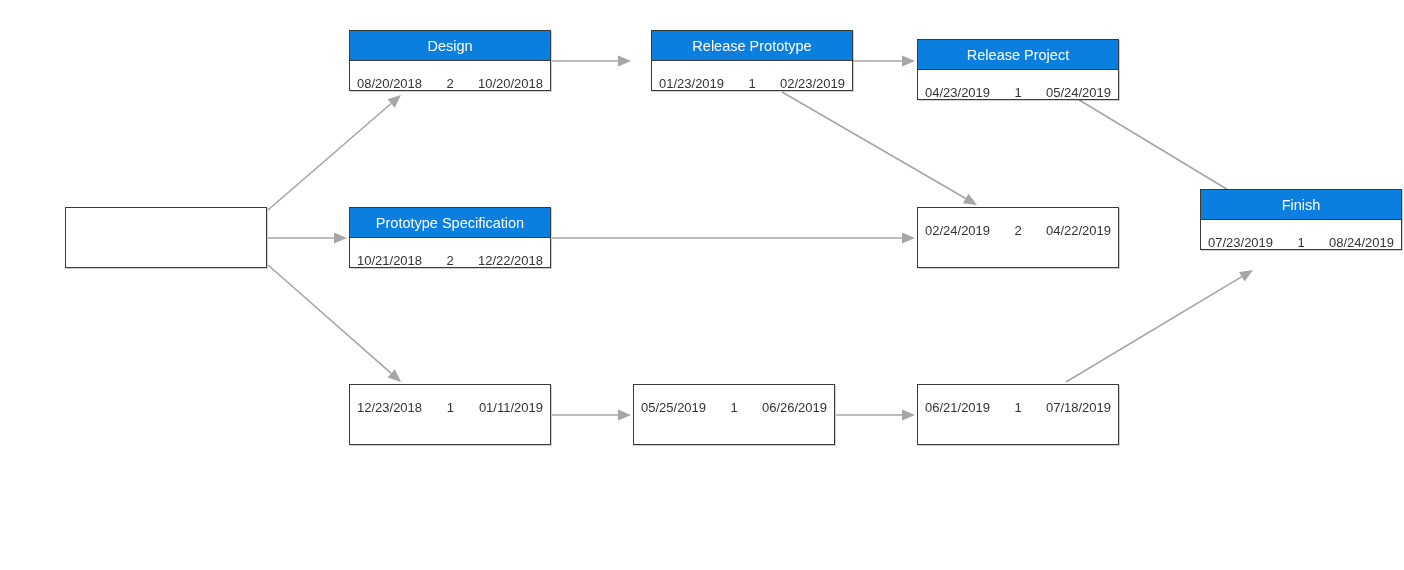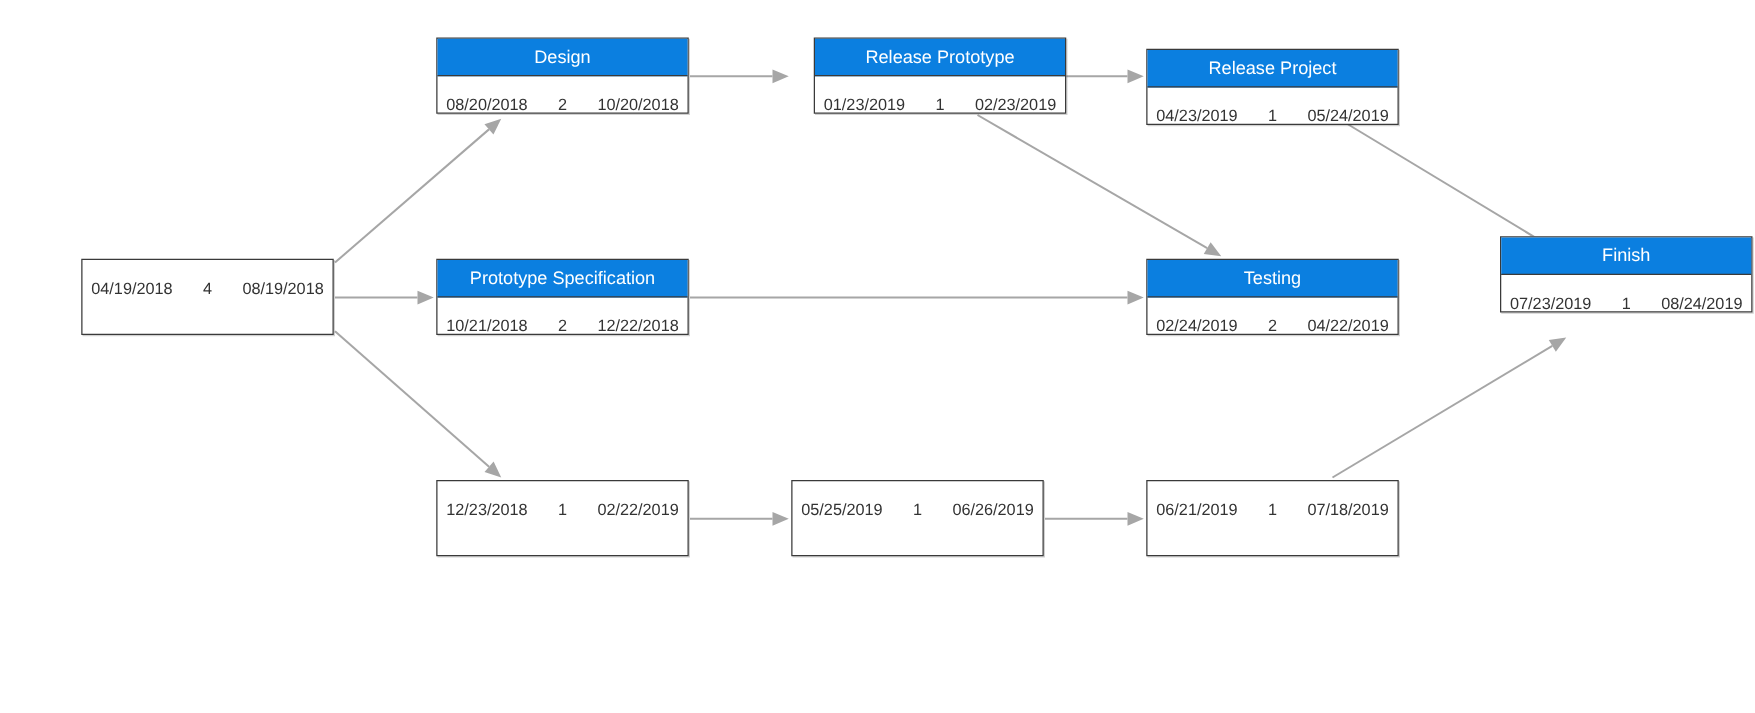--- a/index.html
+++ b/index.html
@@ -117,25 +117,20 @@
         <polygon points="915,415 902,420.5 902,409.5" fill="#a6a6a6"></polygon>
       </g>
       <g>
         <line x1="1066" y1="382" x2="1241.8473330692286" y2="276.67967217244063" stroke="#a6a6a6" stroke-width="1.6"></line>
         <polygon points="1253,270 1244.6733482191073,281.39810818161317 1239.02131791935,271.9612361632681" fill="#a6a6a6"></polygon>
       </g>
     </svg>
 
   <div id="node-layer">
       <div class="node" style="left: 65px; top: 207px;">
-        <div class="node-body">
-          <span class="date">04/19/2018</span>
-          <span class="dur">4</span>
-          <span class="date">08/19/2018</span>
-        </div>
       </div>
       <div class="node" style="left: 349px; top: 30px;">
         <div class="node-header">Design</div>
         <div class="node-body">
           <span class="date">08/20/2018</span>
           <span class="dur">2</span>
           <span class="date">10/20/2018</span>
         </div>
       </div>
       <div class="node" style="left: 349px; top: 207px;">
@@ -143,21 +138,21 @@
         <div class="node-body">
           <span class="date">10/21/2018</span>
           <span class="dur">2</span>
           <span class="date">12/22/2018</span>
         </div>
       </div>
       <div class="node" style="left: 349px; top: 384px;">
         <div class="node-body">
           <span class="date">12/23/2018</span>
           <span class="dur">1</span>
-          <span class="date">02/22/2019</span>
+          <span class="date">01/11/2019</span>
         </div>
       </div>
       <div class="node" style="left: 651px; top: 30px;">
         <div class="node-header">Release Prototype</div>
         <div class="node-body">
           <span class="date">01/23/2019</span>
           <span class="dur">1</span>
           <span class="date">02/23/2019</span>
         </div>
       </div>
@@ -170,21 +165,20 @@
       </div>
       <div class="node" style="left: 917px; top: 39px;">
         <div class="node-header">Release Project</div>
         <div class="node-body">
           <span class="date">04/23/2019</span>
           <span class="dur">1</span>
           <span class="date">05/24/2019</span>
         </div>
       </div>
       <div class="node" style="left: 917px; top: 207px;">
-        <div class="node-header">Testing</div>
         <div class="node-body">
           <span class="date">02/24/2019</span>
           <span class="dur">2</span>
           <span class="date">04/22/2019</span>
         </div>
       </div>
       <div class="node" style="left: 917px; top: 384px;">
         <div class="node-body">
           <span class="date">06/21/2019</span>
           <span class="dur">1</span>

